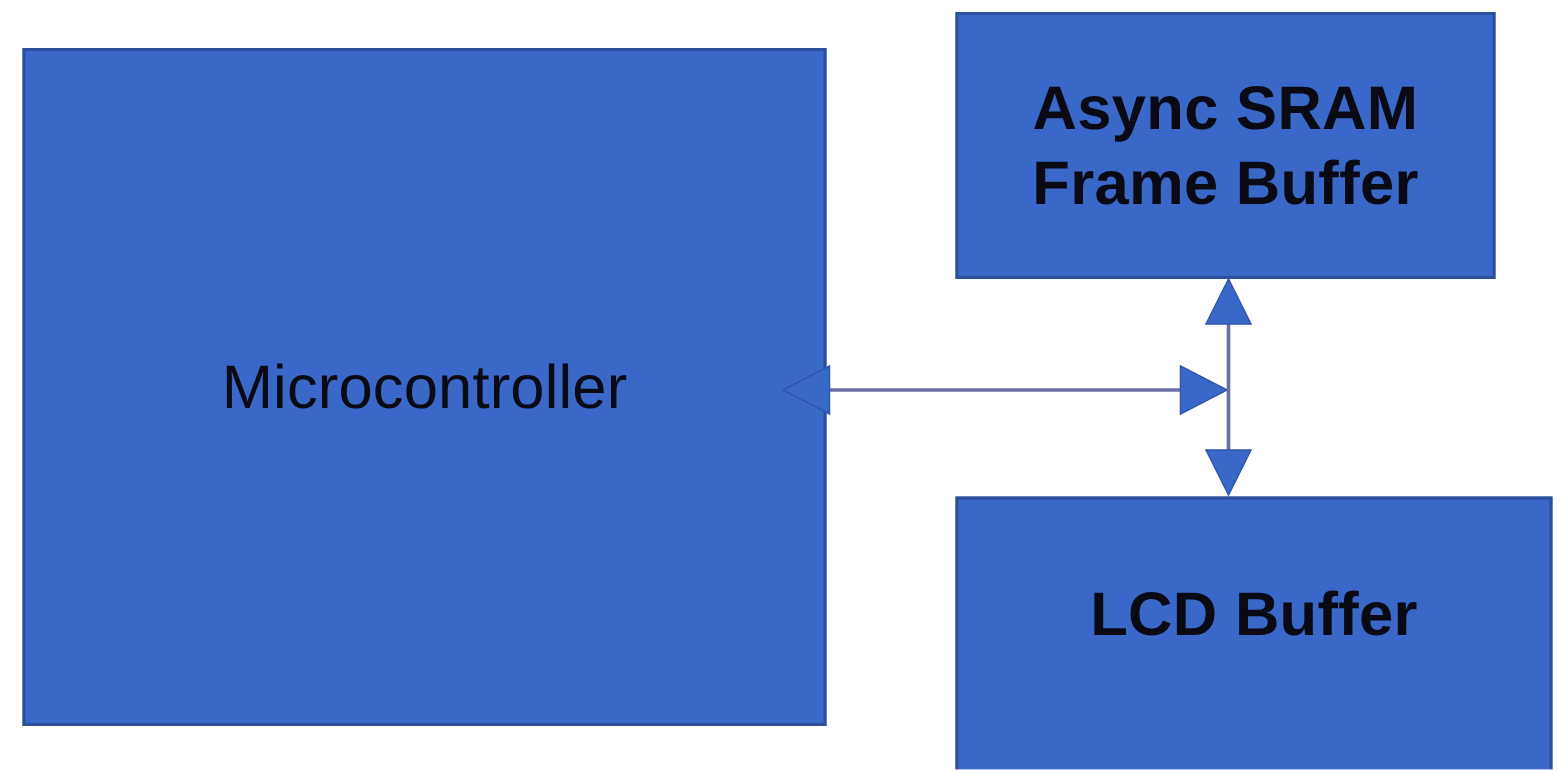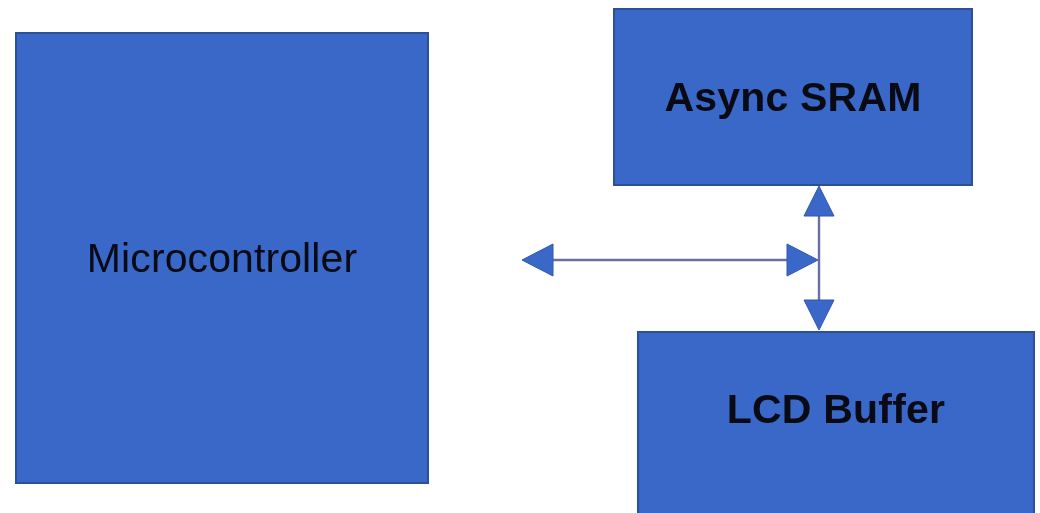--- a/index.html
+++ b/index.html
@@ -34,29 +34,29 @@
   .block .label {
     display: block;
     width: 100%;
     padding: 0 6px;
     box-sizing: border-box;
   }
   
   #block-mcu {
     left: 15px;
     top: 32px;
-    width: 414px;
+    width: 536px;
     height: 452px;
     font-size: 41px;
     font-weight: 400;
     letter-spacing: 0.1px;
   }
   
   #block-sram {
-    left: 613px;
+    left: 637px;
     top: 8px;
     width: 360px;
     height: 178px;
     font-size: 41px;
     font-weight: 600;
     letter-spacing: 0.2px;
   }
   
   #block-lcd {
     left: 637px;
@@ -98,20 +98,21 @@
 
 <div id="canvas">
 
   <div class="block" id="block-mcu">
     <span class="label">Microcontroller</span>
   </div>
 
   <div class="block" id="block-sram">
     <span class="label">
       <span class="line1">Async SRAM</span>
+      <span class="line2">Frame Buffer</span>
     </span>
   </div>
 
   <div class="block" id="block-lcd">
     <span class="label">LCD Buffer</span>
   </div>
 
   <svg id="connectors" viewBox="0 0 1040 513">
 
     <g>

